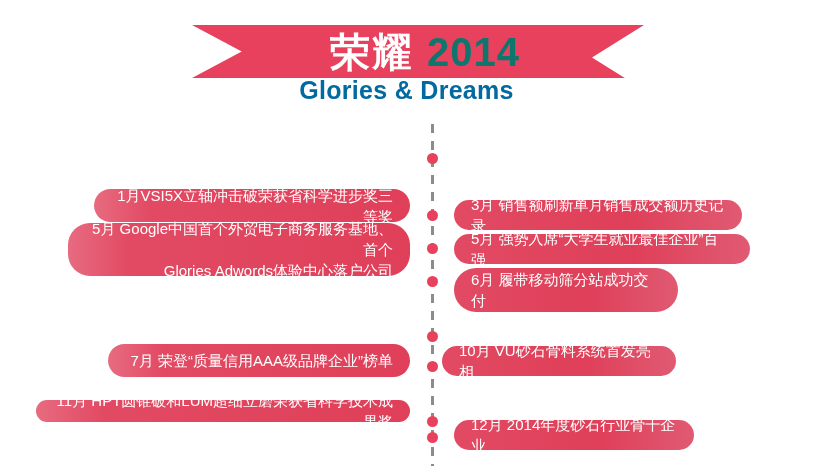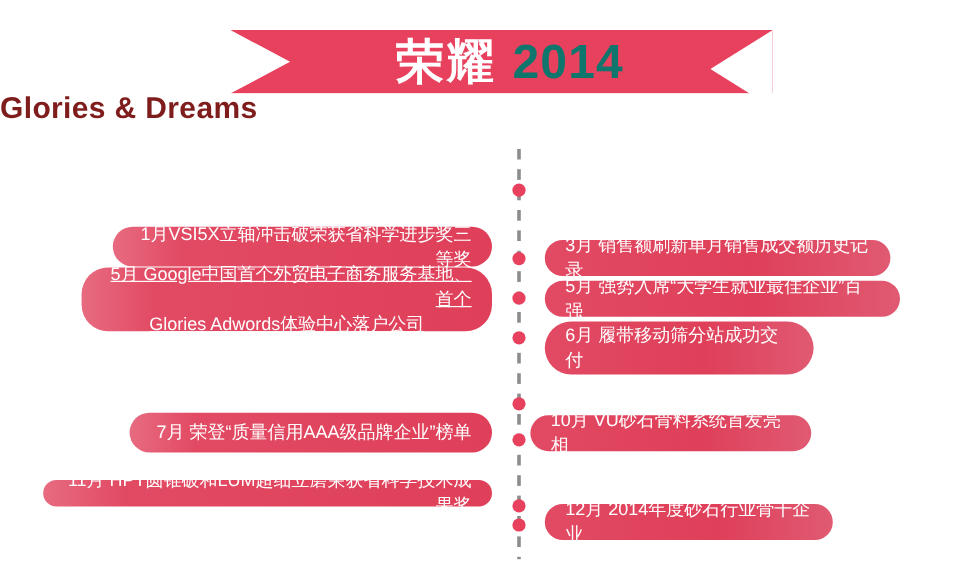--- a/index.html
+++ b/index.html
@@ -65,24 +65,24 @@
     letter-spacing: 1px;
     line-height: 1;
   }
 
   
   #subtitle {
     position: absolute;
     top: 76px;
     left: 0;
     width: 813px;
-    text-align: left;
+    text-align: center;
     font-size: 25px;
     font-weight: bold;
-    color: #7f1d1d;
+    color: #0369a1;
     letter-spacing: 0.3px;
   }
 
   
   #axis-line {
     position: absolute;
     left: 431px;
     top: 124px;
     width: 3px;
     height: 342px;
@@ -148,21 +148,21 @@
 <div class="axis-dot" style="top:276px"></div>
 <div class="axis-dot" style="top:331px"></div>
 <div class="axis-dot" style="top:361px"></div>
 <div class="axis-dot" style="top:416px"></div>
 <div class="axis-dot" style="top:432px"></div>
 
 <div class="pill left" style="left:94px;  top:141px; width:316px; height:33px;margin-top:48px;">
   <span>1月VSI5X立轴冲击破荣获省科学进步奖三等奖</span>
 </div>
 
-<div class="pill left" style="left:68px;  top:223px; width:342px; height:53px; flex-direction:column; align-items:center; justify-content:center;text-decoration:underline;">
+<div class="pill left" style="left:68px;  top:223px; width:342px; height:53px; flex-direction:column; align-items:flex-end; justify-content:center;">
   <span>5月 Google中国首个外贸电子商务服务基地、首个</span>
   <span class="line2">Glories Adwords体验中心落户公司</span>
 </div>
 
 <div class="pill left" style="left:108px; top:321px; width:302px; height:33px;margin-top:23px;">
   <span>7月 荣登“质量信用AAA级品牌企业”榜单</span>
 </div>
 
 <div class="pill left" style="left:36px;  top:400px; width:374px; height:22px;">
   <span>11月 HPT圆锥破和LUM超细立磨荣获省科学技术成果奖</span>

